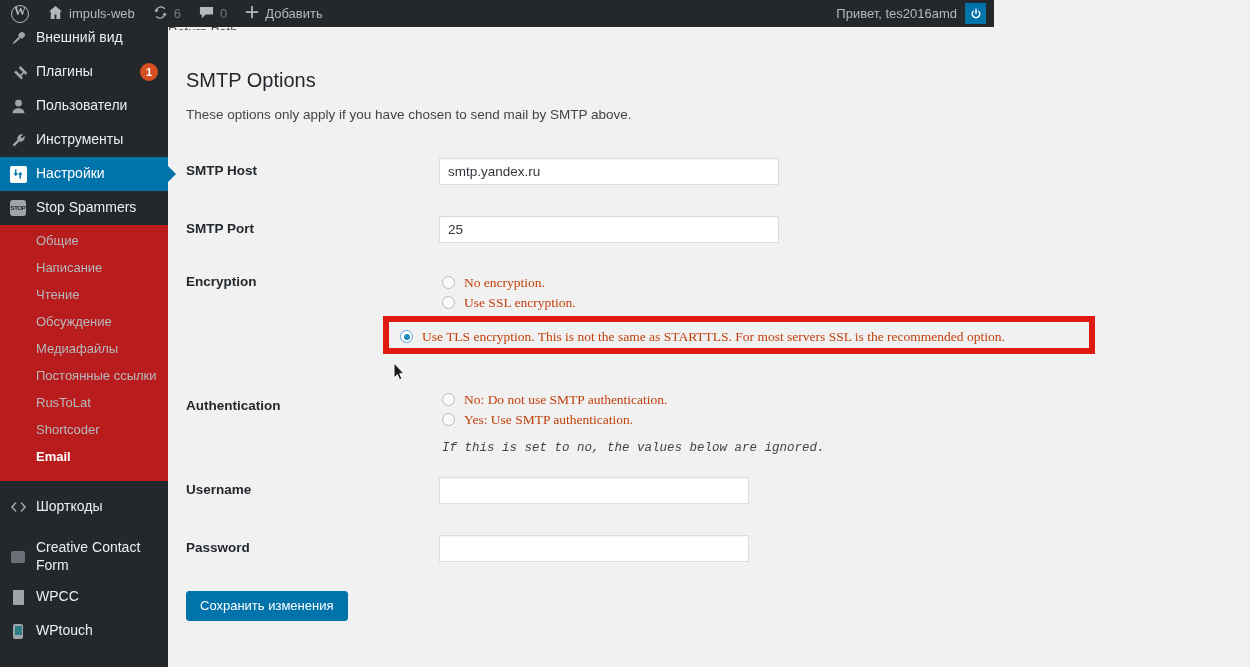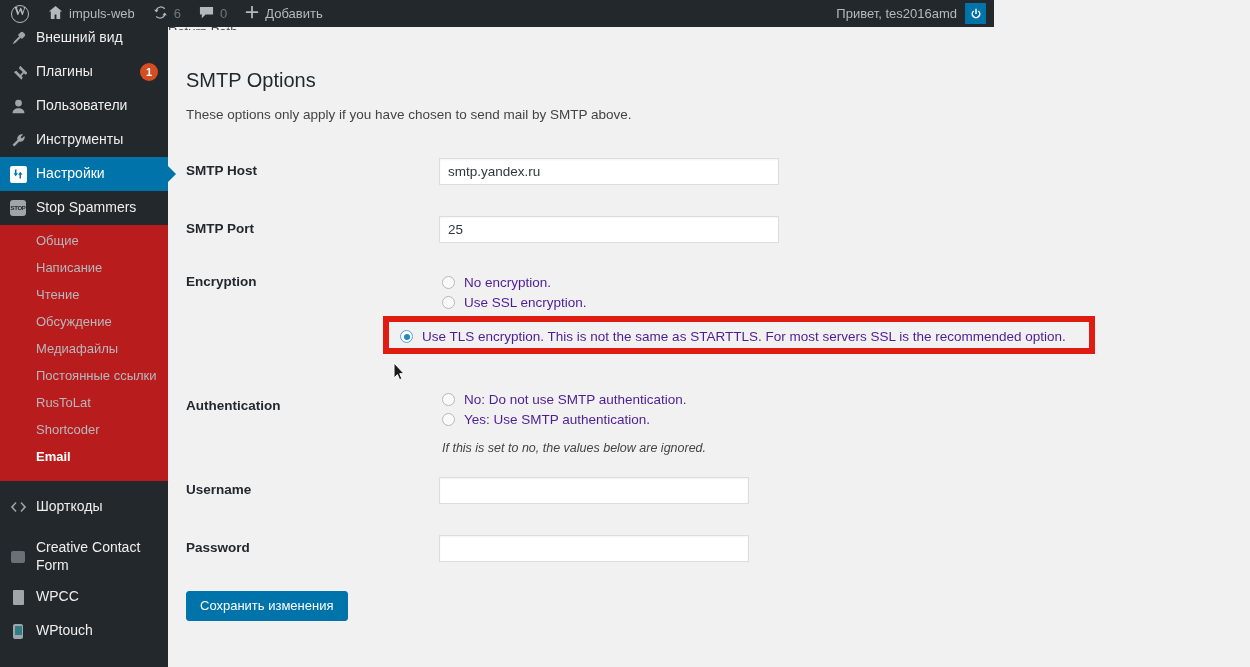--- a/index.html
+++ b/index.html
@@ -152,38 +152,39 @@
     font-size: 13.5px; color: #32373c;
     font-family: "Liberation Sans", sans-serif;
     box-shadow: inset 0 1px 2px rgba(0,0,0,.05);
     outline: none;
   }
   input.txt.wide { width: 340px; }
   input.txt.narrow { width: 310px; }
 
   .radio-line {
     display: flex; align-items: flex-start; gap: 9px;
-    font-size: 13.5px; color: #4c1d95; line-height: 19px;
-    margin-bottom: 1px; white-space: nowrap;
+    font-size: 13.5px; color: #c2410c; line-height: 19px;
+    margin-bottom: 1px; white-space: nowrap; font-family: Liberation Serif, serif;
   }
   .radio {
     width: 13px; height: 13px; min-width: 13px;
     border-radius: 50%;
     border: 1px solid #b4b9be; background: #fafafa;
     margin-top: 3px; position: relative;
   }
   .radio.checked { border-color: #5b9dd9; background: #fff; }
   .radio.checked::after {
     content: ""; position: absolute; left: 2.5px; top: 2.5px;
     width: 6px; height: 6px; border-radius: 50%;
     background: #1e8cbe;
   }
   .hint {
     font-size: 12.5px; color: #444; font-style: italic;
     margin-top: 12px;
+    font-family: Liberation Mono, monospace;
   }
 
   button.primary {
     background: #0073aa; border: 1px solid #0073aa;
     color: #fff; font-size: 13px;
     padding: 6px 13px 7px 13px; border-radius: 3px;
     font-family: "Liberation Sans", sans-serif;
     cursor: pointer;
   }
 

